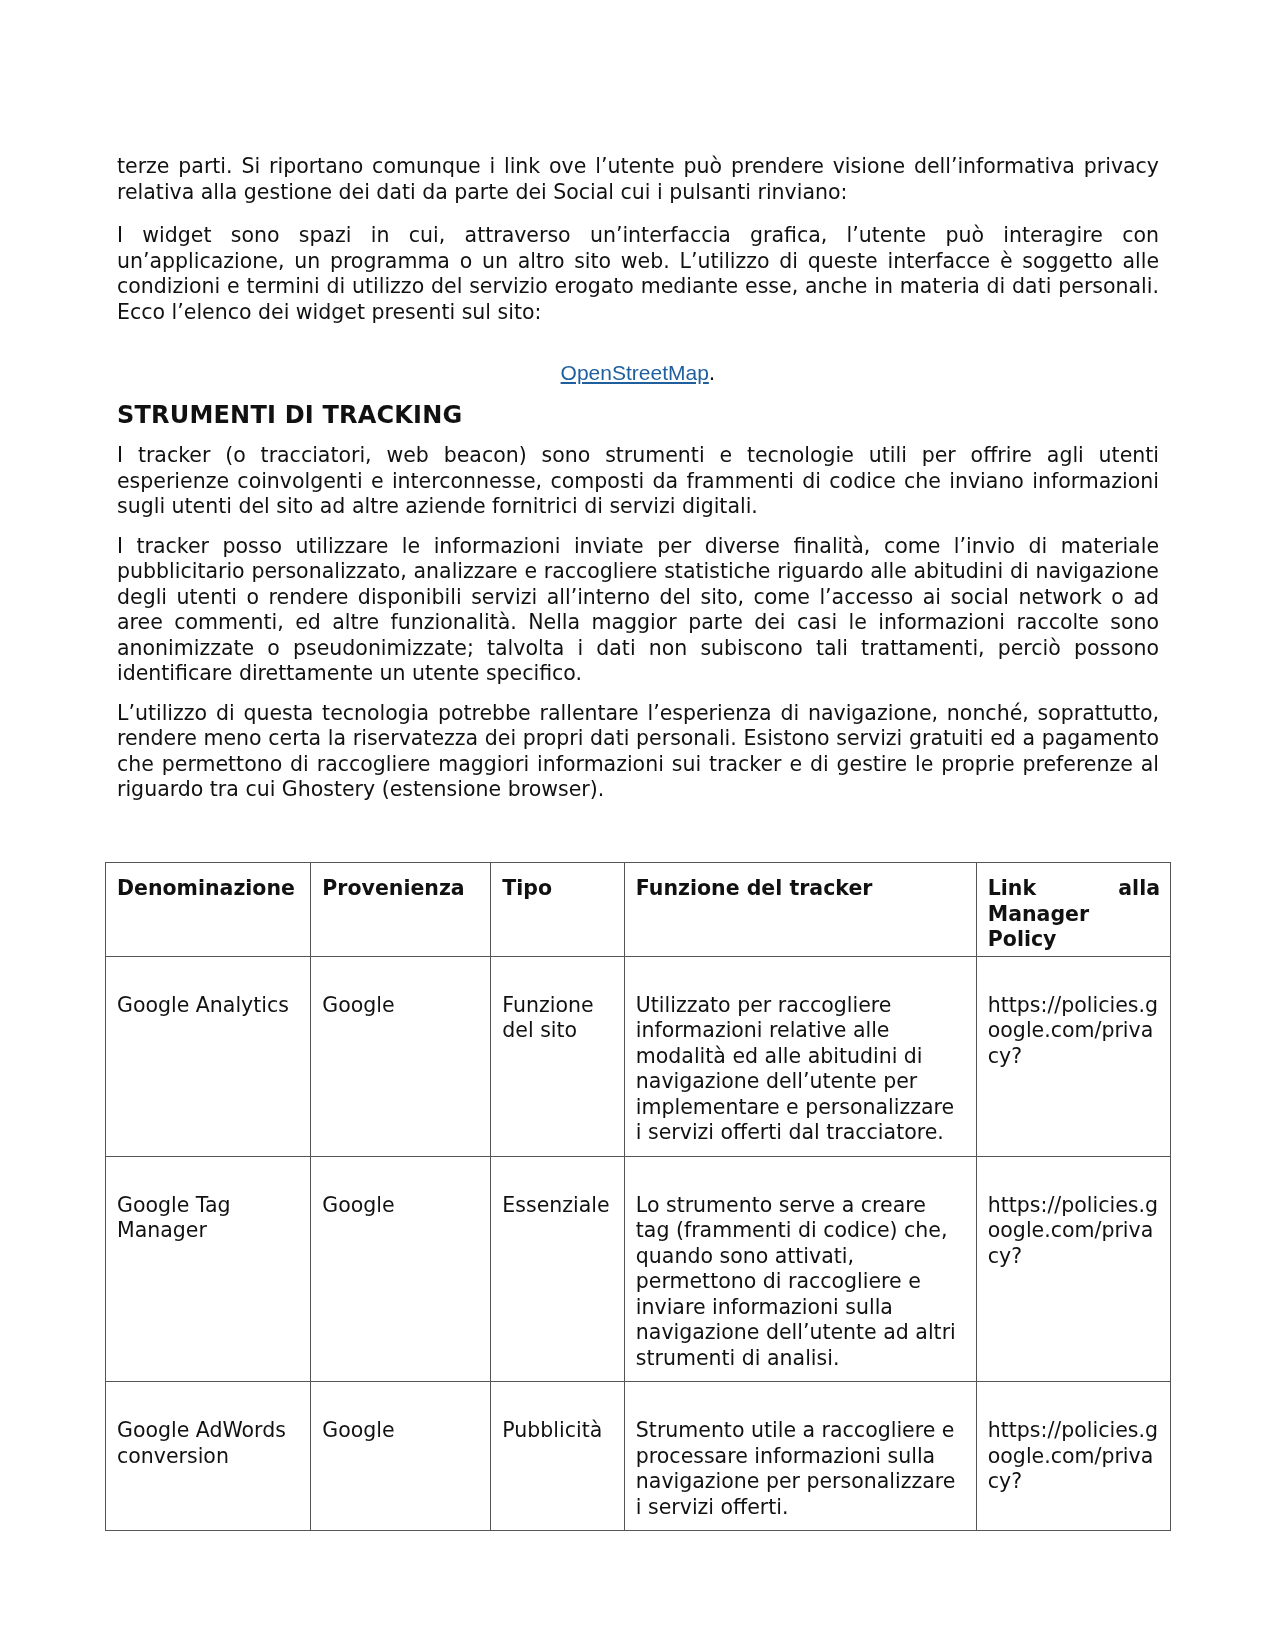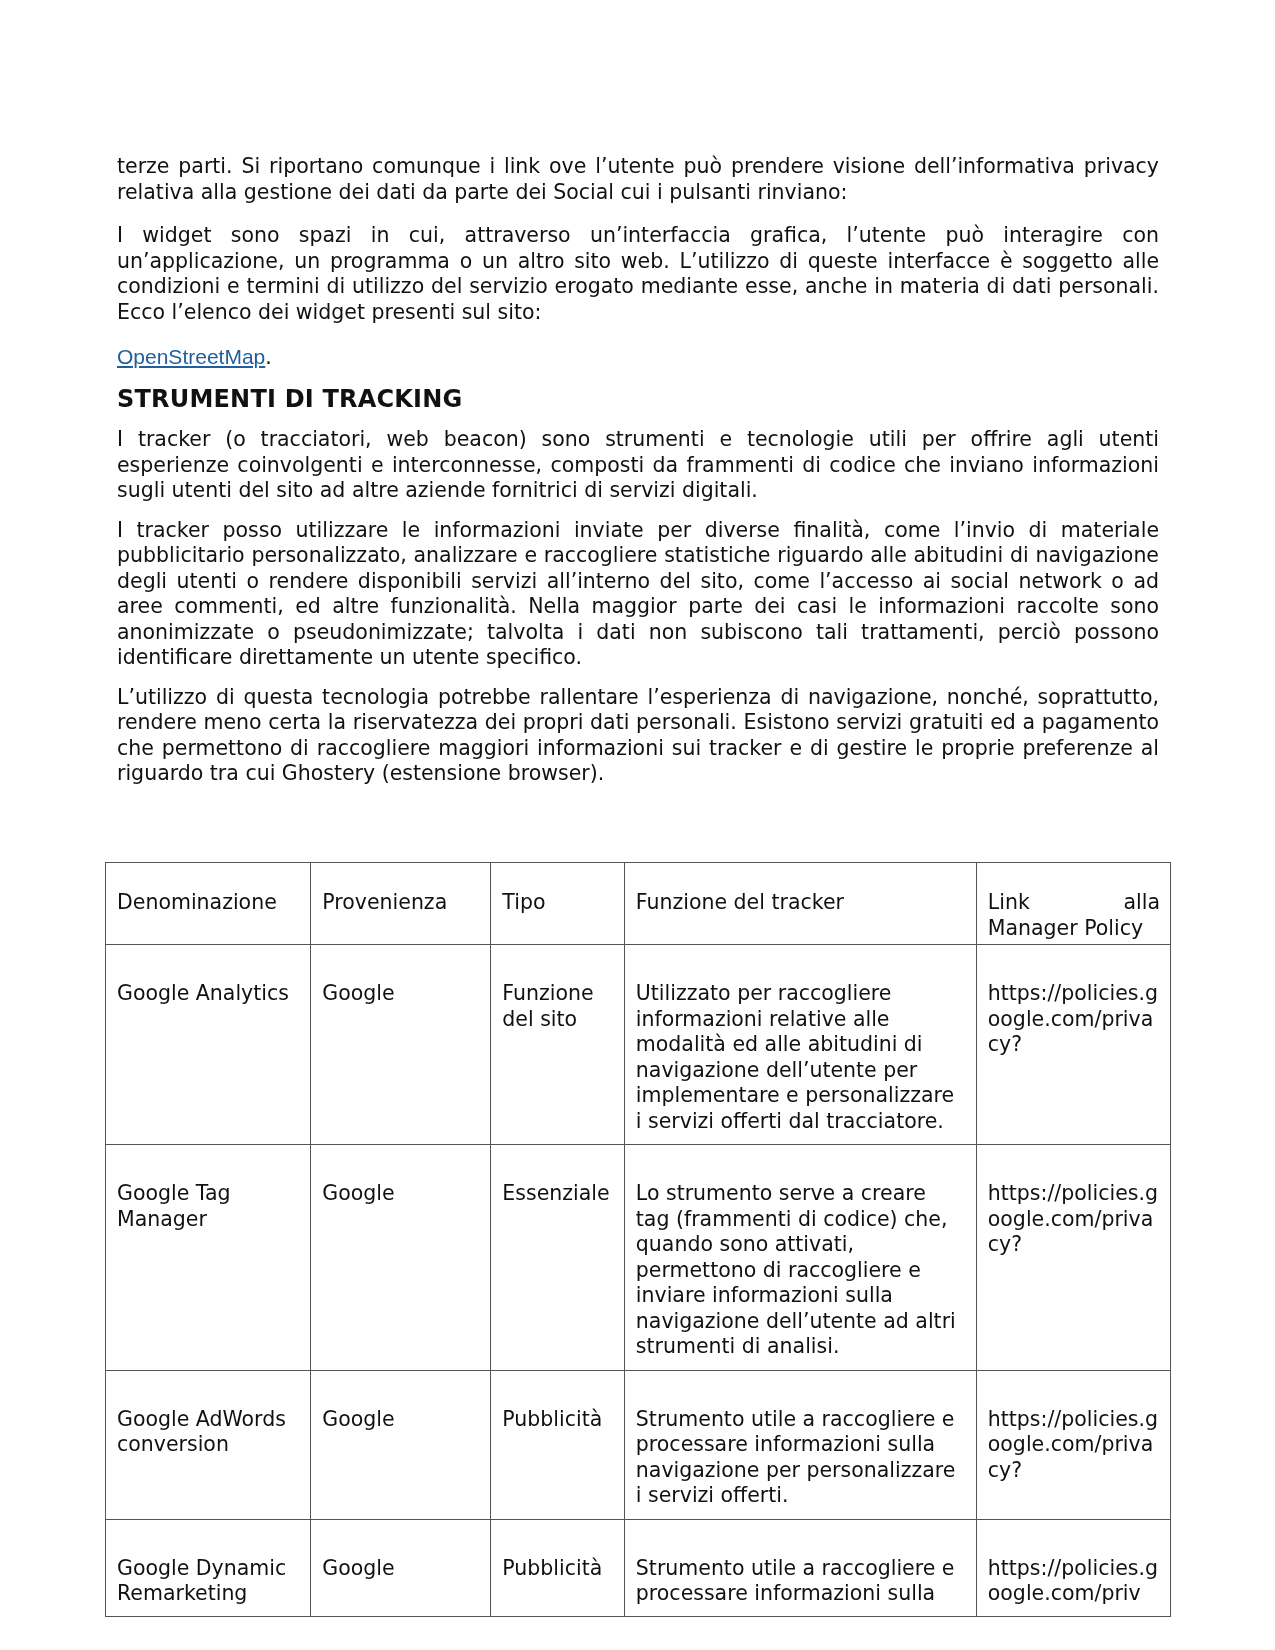--- a/index.html
+++ b/index.html
@@ -7,37 +7,37 @@
          font-family: "DejaVu Sans", sans-serif; color: #111; }
   .page { position: absolute; left: 117px; top: 154px; width: 1042px; }
   p.body { margin: 0; font-size: 20.5px; line-height: 25.5px; text-align: justify; }
   p.body.last { text-align-last: left; }
   a.link { color: #1f5f9e; text-decoration: underline; font-family: "Liberation Sans", sans-serif; font-size: 21px; }
   .heading { font-family: "DejaVu Sans", sans-serif; font-weight: bold; font-size: 24px; margin: 0; letter-spacing: 0.2px; }
   table.trackers { position: absolute; left: 105px; top: 862px; border-collapse: collapse;
                    width: 1066px; font-size: 20.5px; line-height: 25.5px; }
   table.trackers td, table.trackers th { border: 1.5px solid #555; vertical-align: top;
                    padding: 36px 10px 10px 11px; text-align: left; }
-  table.trackers th { font-weight: normal; padding-top: 27px; padding-bottom: 3px; }
+  table.trackers th { font-weight: bold; padding-top: 13px; padding-bottom: 3px; }
   .col1 { width: 181px; } .col2 { width: 156px; } .col3 { width: 110px; }
   .col4 { width: 326px; } .col5 { width: 170px; }
   .hdr-link { text-align: justify; text-align-last: left; }
   .hdr-link span.l1 { display: flex; justify-content: space-between; }
   tr.cut td { height: 60px; padding-bottom: 0; }
 </style>
 </head>
 <body>
 
 <div class="page">
   <p class="body last">terze parti. Si riportano comunque i link ove l’utente può prendere visione dell’informativa privacy relativa alla gestione dei dati da parte dei Social cui i pulsanti rinviano:</p>
 
 
   <p class="body last" style="margin-top:18px;">I widget sono spazi in cui, attraverso un’interfaccia grafica, l’utente può interagire con un’applicazione, un programma o un altro sito web. L’utilizzo di queste interfacce è soggetto alle condizioni e termini di utilizzo del servizio erogato mediante esse, anche in materia di dati personali. Ecco l’elenco dei widget presenti sul sito:</p>
 
-  <p style="margin:20px 0 0 0; font-size:20.5px;">
+  <p style="margin:36px 0 0 0; font-size:20.5px;text-align:center;">
     <a class="link" href="#">OpenStreetMap</a><span>.</span>
   </p>
 
   <h2 class="heading" style="margin-top:16px;">STRUMENTI DI TRACKING</h2>
 
   <p class="body last" style="margin-top:14px;">I tracker (o tracciatori, web beacon) sono strumenti e tecnologie utili per offrire agli utenti esperienze coinvolgenti e interconnesse, composti da frammenti di codice che inviano informazioni sugli utenti del sito ad altre aziende fornitrici di servizi digitali.</p>
   <p class="body last" style="margin-top:14px;">I tracker posso utilizzare le informazioni inviate per diverse finalità, come l’invio di materiale pubblicitario personalizzato, analizzare e raccogliere statistiche riguardo alle abitudini di navigazione degli utenti o rendere disponibili servizi all’interno del sito, come l’accesso ai social network o ad aree commenti, ed altre funzionalità. Nella maggior parte dei casi le informazioni raccolte sono anonimizzate o pseudonimizzate; talvolta i dati non subiscono tali trattamenti, perciò possono identificare direttamente un utente specifico.</p>
   <p class="body last" style="margin-top:14px;">L’utilizzo di questa tecnologia potrebbe rallentare l’esperienza di navigazione, nonché, soprattutto, rendere meno certa la riservatezza dei propri dati personali. Esistono servizi gratuiti ed a pagamento che permettono di raccogliere maggiori informazioni sui tracker e di gestire le proprie preferenze al riguardo tra cui Ghostery (estensione browser).</p>
 </div>
 
@@ -72,21 +72,14 @@
       <td>Lo strumento serve a creare tag (frammenti di codice) che, quando sono attivati, permettono di raccogliere e inviare informazioni sulla navigazione dell’utente ad altri strumenti di analisi.</td>
       <td style="word-break:break-all;">https://policies.google.com/privacy?</td>
     </tr>
     <tr>
       <td>Google AdWords conversion</td>
       <td>Google</td>
       <td>Pubblicità</td>
       <td>Strumento utile a raccogliere e processare informazioni sulla navigazione per personalizzare i servizi offerti.</td>
       <td style="word-break:break-all;">https://policies.google.com/privacy?</td>
     </tr>
-    <tr class="cut">
-      <td>Google Dynamic Remarketing</td>
-      <td>Google</td>
-      <td>Pubblicità</td>
-      <td>Strumento utile a raccogliere e processare informazioni sulla</td>
-      <td style="word-break:break-all;">https://policies.google.com/priv</td>
-    </tr>
   </tbody>
 </table>
 
 </body></html>

